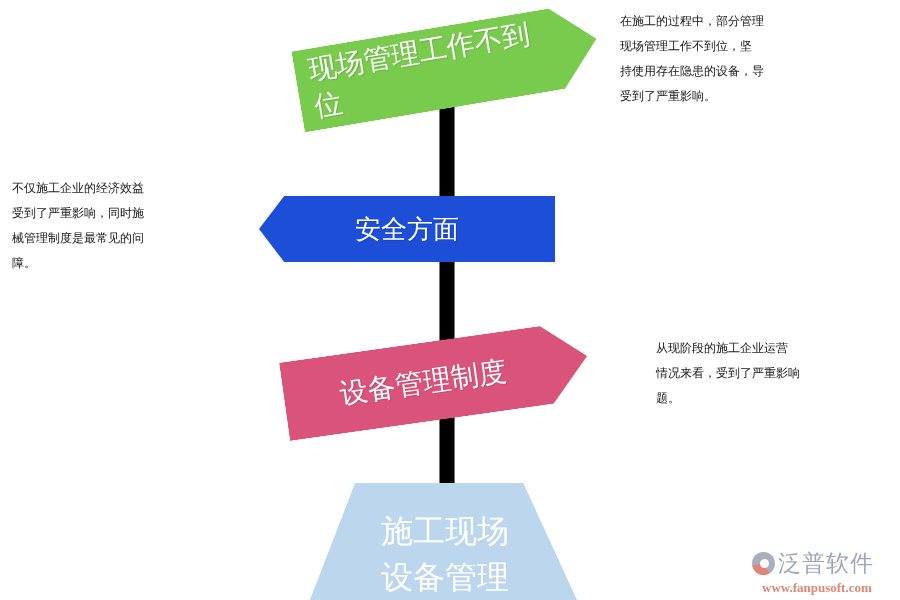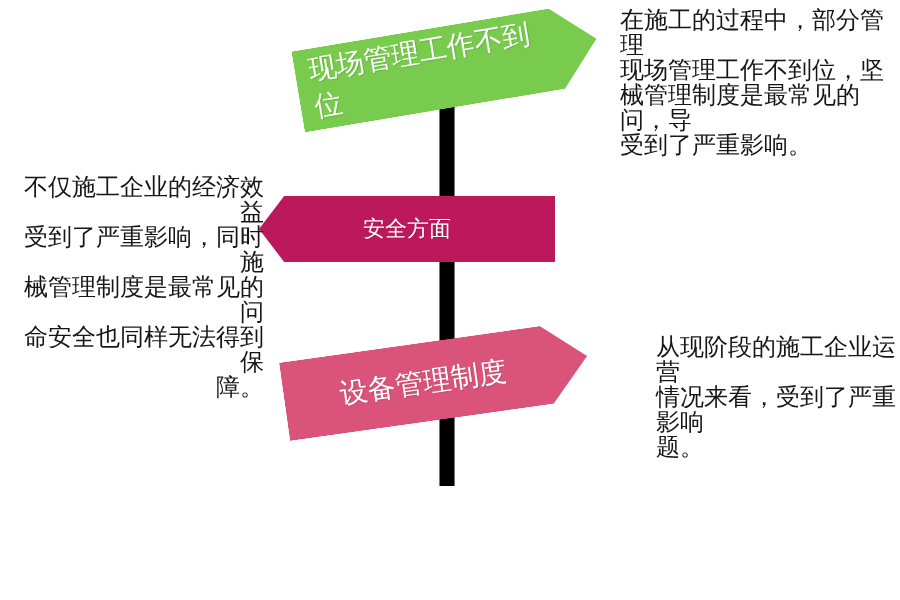--- a/index.html
+++ b/index.html
@@ -47,23 +47,23 @@
     font-size: 28px;
     line-height: 37px;
     padding: 3px 40px 0 14px;
     box-sizing: border-box;
   }
   .banner-middle {
     left: 259px;
     top: 196px;
     width: 296px;
     height: 66px;
-    background: #be185d;
+    background: #1d4ed8;
     clip-path: polygon(0 50%, 8.5% 0, 100% 0, 100% 100%, 8.5% 100%);
-    font-size: 22px;
+    font-size: 26px;
     line-height: 66px;
     text-align: center;
   }
   .banner-bottom {
     left: 283px;
     top: 341px;
     width: 306px;
     height: 79px;
     background: #D9537B;
     clip-path: polygon(0 0, 86% 0, 100% 46%, 87% 100%, 0 100%);
@@ -89,28 +89,28 @@
     font-size: 32px;
     line-height: 46px;
     text-align: center;
     padding-top: 25px;
     box-sizing: border-box;
   }
 
   
   .annotation {
     position: absolute;
-    font-family: Liberation Mono, monospace;
-    font-size: 24px;
+    font-family: Liberation Serif, serif;
+    font-size: 12px;
     line-height: 25px;
     color: #161616;
     z-index: 3;
   }
   .annotation-right-top { left: 620px; top: 9px;   width: 268px; }
-  .annotation-left      { left: 12px;  top: 176px; width: 252px; text-align: right; }
+  .annotation-left      { left: 12px;  top: 176px; width: 252px; }
   .annotation-right-mid { left: 656px; top: 336px; width: 262px; }
 
   
   .watermark {
     position: absolute;
     left: 752px;
     top: 548px;
     width: 140px;
     z-index: 3;
     opacity: 0.85;
@@ -166,36 +166,46 @@
   </div>
 
   <div class="banner banner-middle">
     <span>安全方面</span>
   </div>
 
   <div class="banner banner-bottom">
     <span>设备管理制度</span>
   </div>
 
+  <div class="base-trapezoid">
+    <div>施工现场</div>
+    <div>设备管理</div>
+  </div>
 
   <div class="annotation annotation-right-top">
     <div>在施工的过程中，部分管理</div>
     <div>现场管理工作不到位，坚</div>
-    <div>械管理制度是最常见的问，导</div>
+    <div>持使用存在隐患的设备，导</div>
     <div>受到了严重影响。</div>
   </div>
 
   <div class="annotation annotation-left">
     <div>不仅施工企业的经济效益</div>
     <div>受到了严重影响，同时施</div>
     <div>械管理制度是最常见的问</div>
-    <div>命安全也同样无法得到保</div>
     <div>障。</div>
   </div>
 
   <div class="annotation annotation-right-mid">
     <div>从现阶段的施工企业运营</div>
     <div>情况来看，受到了严重影响</div>
     <div>题。</div>
   </div>
 
+  <div class="watermark">
+    <div class="watermark-row">
+      <span class="logo-icon"></span>
+      <span class="watermark-name">泛普软件</span>
+    </div>
+    <div class="watermark-url">www.fanpusoft.com</div>
+  </div>
 
 </div>
 
 </body></html>

